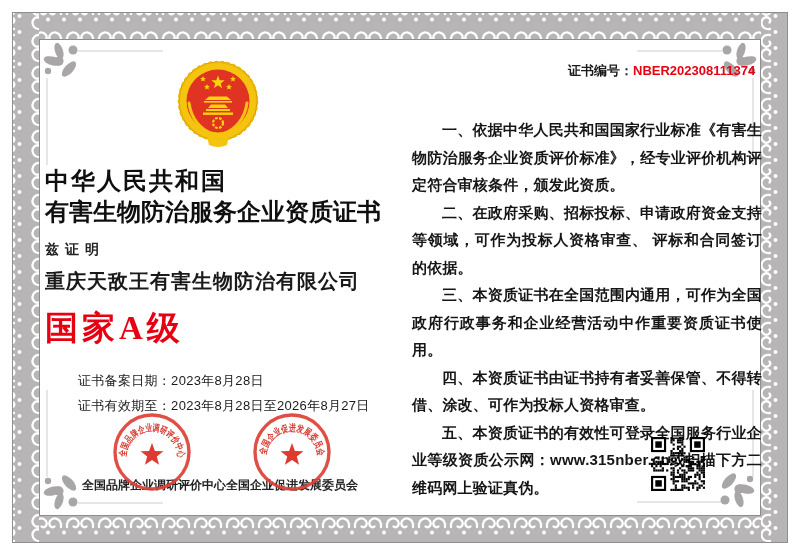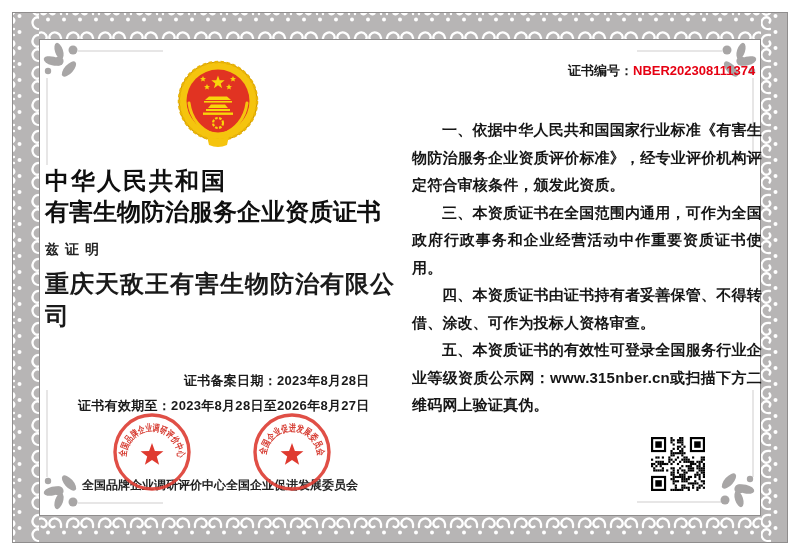--- a/index.html
+++ b/index.html
@@ -8,24 +8,24 @@
     font-family:"Liberation Sans","DejaVu Sans",sans-serif;overflow:hidden;
     color:#111;
   }
   .abs{position:absolute;}
   .frame-svg{left:0;top:0;}
   
   .lcol{left:45px;width:355px;text-align:left;}
   .title1{top:165px;font-size:24px;font-weight:bold;letter-spacing:2px;color:#0f0f0f;}
   .title2{top:196px;font-size:24px;font-weight:bold;letter-spacing:0px;color:#0f0f0f;}
   .certify{top:241px;font-size:14px;font-weight:bold;letter-spacing:6px;color:#222;}
-  .company{top:268px;font-size:24px;font-weight:bold;letter-spacing:1px;color:#1a1a1a;}
+  .company{top:268px;font-size:20px;font-weight:bold;letter-spacing:1px;color:#1a1a1a;}
   .grade{top:306px;font-size:33px;font-weight:bold;letter-spacing:4px;color:#e60012;
          font-family:"Liberation Serif","DejaVu Serif",serif;}
-  .dates{left:78px;top:372px;text-align:right;font-size:13px;font-weight:bold;color:#1a1a1a;}
+  .dates{left:78px;top:372px;text-align:left;font-size:13px;font-weight:normal;color:#1a1a1a;}
   .dates div{margin:0 0 7px 0;letter-spacing:0.3px;}
   .seal-caption{top:477px;font-size:12px;font-weight:bold;color:#222;text-align:center;width:160px;}
   .cap-left{left:74px;}
   .cap-right{left:212px;}
   
   .cert-no{left:568px;top:62px;font-size:13px;font-weight:bold;color:#1a1a1a;white-space:nowrap;}
   .cert-no .num{color:#e60012;margin-top:31px;}
   .notes-heading{left:412px;top:93px;width:350px;text-align:center;font-size:19px;
                  font-weight:bold;color:#111;}
   .notes{left:412px;top:116px;width:350px;}
@@ -104,20 +104,21 @@
     <circle cx="41" cy="66" r="5" fill="none" stroke="#f8d50a" stroke-width="2.2" stroke-dasharray="2.6 1.4"></circle>
     <path d="M12,46 C14,62 24,73 36,77" fill="none" stroke="#f5c40e" stroke-width="3" stroke-linecap="round"></path>
     <path d="M70,46 C68,62 58,73 46,77" fill="none" stroke="#f5c40e" stroke-width="3" stroke-linecap="round"></path>
     <path d="M30,79 Q41,85 52,79 L50,88 Q41,92 32,88 Z" fill="#f5c40e"></path>
   </svg>
 
   <div class="abs lcol title1">中华人民共和国</div>
   <div class="abs lcol title2">有害生物防治服务企业资质证书</div>
   <div class="abs lcol certify">兹证明</div>
   <div class="abs lcol company">重庆天敌王有害生物防治有限公司</div>
+  <div class="abs lcol grade">国家A级</div>
   <div class="abs dates">
     <div>证书备案日期：2023年8月28日</div>
     <div>证书有效期至：2023年8月28日至2026年8月27日</div>
   </div>
 
   <div class="abs seal-caption cap-left">全国品牌企业调研评价中心</div>
   <div class="abs seal-caption cap-right">全国企业促进发展委员会</div>
 
   <svg class="abs" style="left:111px;top:411px;" width="82" height="82" viewBox="0 0 82 82" aria-hidden="true">
     <defs>
@@ -140,20 +141,21 @@
     <path d="M41,32 L43.9,40 L52.4,40.3 L45.8,45.5 L48.1,53.7 L41,49 L33.9,53.7 L36.2,45.5 L29.6,40.3 L38.1,40 Z" fill="#dd2f24" opacity="0.95"></path>
   </svg>
 
   <div class="abs cert-no">
     <span>证书编号：</span><span class="num">NBER202308111374</span>
   </div>
 
 
   <div class="abs notes">
     <p>一、依据中华人民共和国国家行业标准《有害生物防治服务企业资质评价标准》，经专业评价机构评定符合审核条件，颁发此资质。</p>
+    <p>二、在政府采购、招标投标、申请政府资金支持等领域，可作为投标人资格审查、 评标和合同签订的依据。</p>
     <p>三、本资质证书在全国范围内通用，可作为全国政府行政事务和企业经营活动中作重要资质证书使用。</p>
     <p>四、本资质证书由证书持有者妥善保管、不得转借、涂改、可作为投标人资格审查。</p>
     <p>五、本资质证书的有效性可登录全国服务行业企业等级资质公示网：www.315nber.cn或扫描下方二维码网上验证真伪。</p>
   </div>
 
   <svg class="abs qr" width="54" height="54" viewBox="0 0 50 50" aria-hidden="true">
       <rect x="18" y="0" width="2" height="2" fill="#000"></rect>
       <rect x="26" y="0" width="2" height="2" fill="#000"></rect>
       <rect x="28" y="0" width="2" height="2" fill="#000"></rect>
       <rect x="18" y="2" width="2" height="2" fill="#000"></rect>

